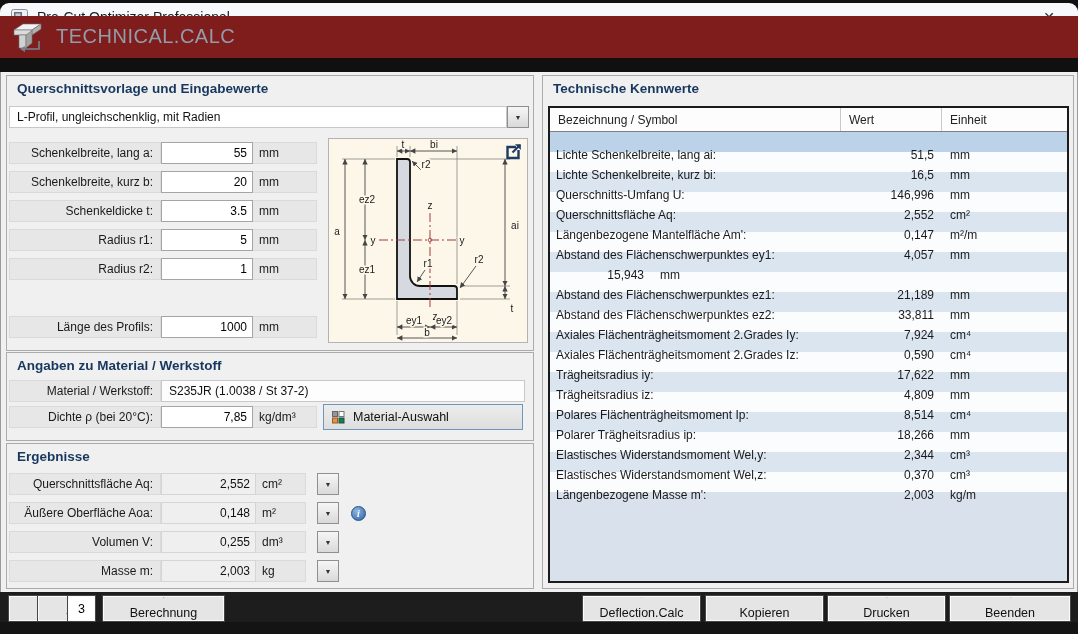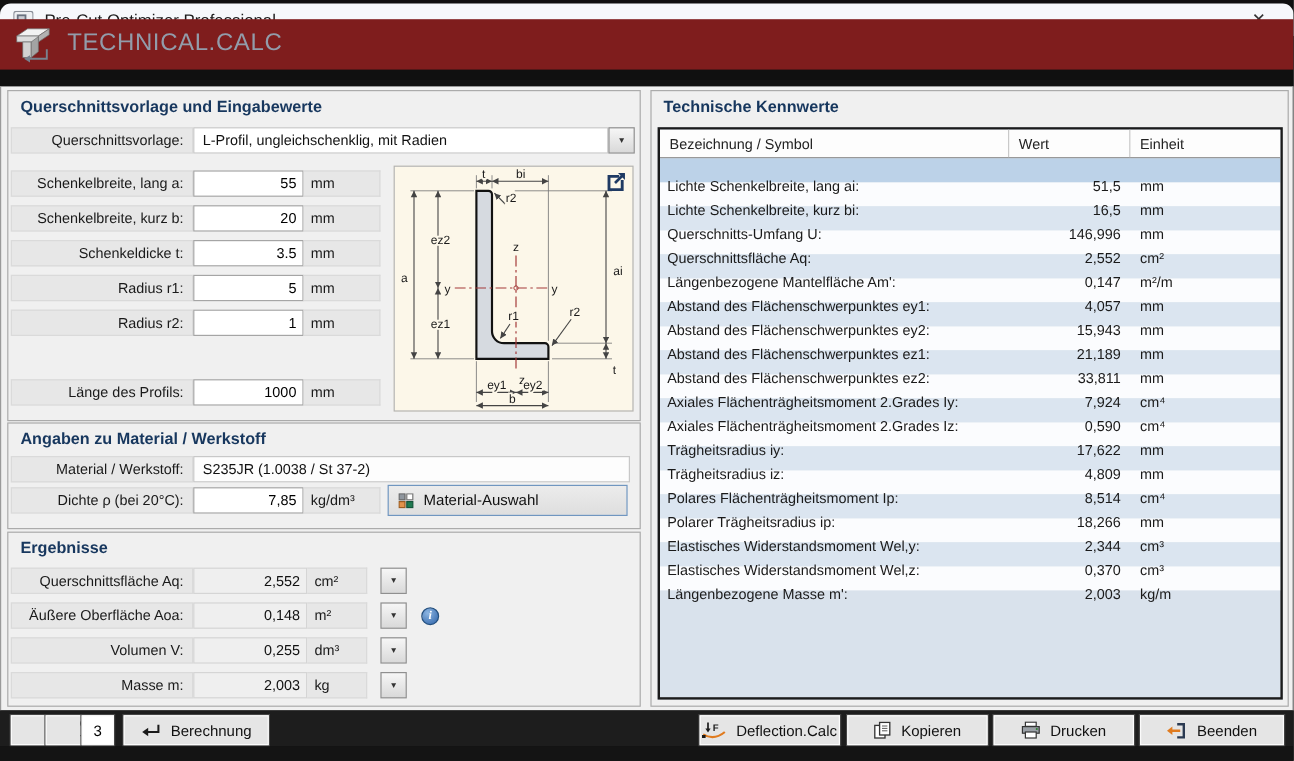--- a/index.html
+++ b/index.html
@@ -96,21 +96,21 @@
   .krow.selected { background:#bcd2e8; }
   .krow .cell { display:flex; align-items:center;margin-top:23px; }
   .krow .kc1 { padding-left:6px; }
   .krow .kc2 { border-left:1px solid #fff; justify-content:flex-end; padding:0 7px 0 0; }
   .krow .kc3 { border-left:1px solid #fff; padding-left:8px; }
 
   
   .footer { position:absolute; top:592px; left:0; width:1078px; height:30px; background:#1d1d1d; }
   .fbtn { position:absolute; top:4px; height:25px; background:#e5e5e5;
     border:1px solid #fbfbfb; box-shadow:0 0 0 1px #454545; display:flex; align-items:center;
-    justify-content:center; gap:8px; font-size:12.5px; color:#111; cursor:pointer; }
+    justify-content:center; gap:8px; font-size:12.5px; color:#111; cursor:pointer;flex-direction:column; }
   .microbtn { flex-direction:column; gap:0; font-size:8.5px; line-height:1.15; font-weight:bold;padding-left:36px; }
   #btn-inc { left:9px; width:26px; }
   #btn-dec { left:38px; width:26px; }
   #field-decimals { left:68px; width:27px; top:4px; height:25px; position:absolute; background:#fff;
     border:1px solid #fbfbfb; box-shadow:0 0 0 1px #454545; text-align:center; font-size:12.5px;
     display:flex; align-items:center; justify-content:center; }
   #btn-berechnung { left:103px; width:121px; }
   #btn-deflection { left:583px; width:117px; }
   #btn-kopieren   { left:706px; width:117px; }
   #btn-drucken    { left:828px; width:117px; }
@@ -147,21 +147,20 @@
     </svg>
     <div class="brand">TECHNICAL.CALC</div>
   </div>
 
   <div class="main">
 
     <div class="section" id="sec-template">
       <div class="sec-title">Querschnittsvorlage und Eingabewerte</div>
 
       <div class="fieldrow" id="combo-row">
-        <div class="lbl">Querschnittsvorlage:</div>
         <div class="value-display">L-Profil, ungleichschenklig, mit Radien</div>
         <div class="combo-btn">▼</div>
       </div>
 
       <div id="input-rows">
 
           <div class="fieldrow irow even">
             <div class="lbl">Schenkelbreite, lang a:</div>
             <input class="inp" value="55" style="">
             <div class="unit">mm</div>
@@ -374,21 +373,20 @@
               <div class="cell kc3">m²/m</div>
             </div>
 
             <div class="krow">
               <div class="cell kc1">Abstand des Flächenschwerpunktes ey1:</div>
               <div class="cell kc2">4,057</div>
               <div class="cell kc3">mm</div>
             </div>
 
             <div class="krow even">
-              <div class="cell kc1">Abstand des Flächenschwerpunktes ey2:</div>
               <div class="cell kc2">15,943</div>
               <div class="cell kc3">mm</div>
             </div>
 
             <div class="krow">
               <div class="cell kc1">Abstand des Flächenschwerpunktes ez1:</div>
               <div class="cell kc2">21,189</div>
               <div class="cell kc3">mm</div>
             </div>
 

